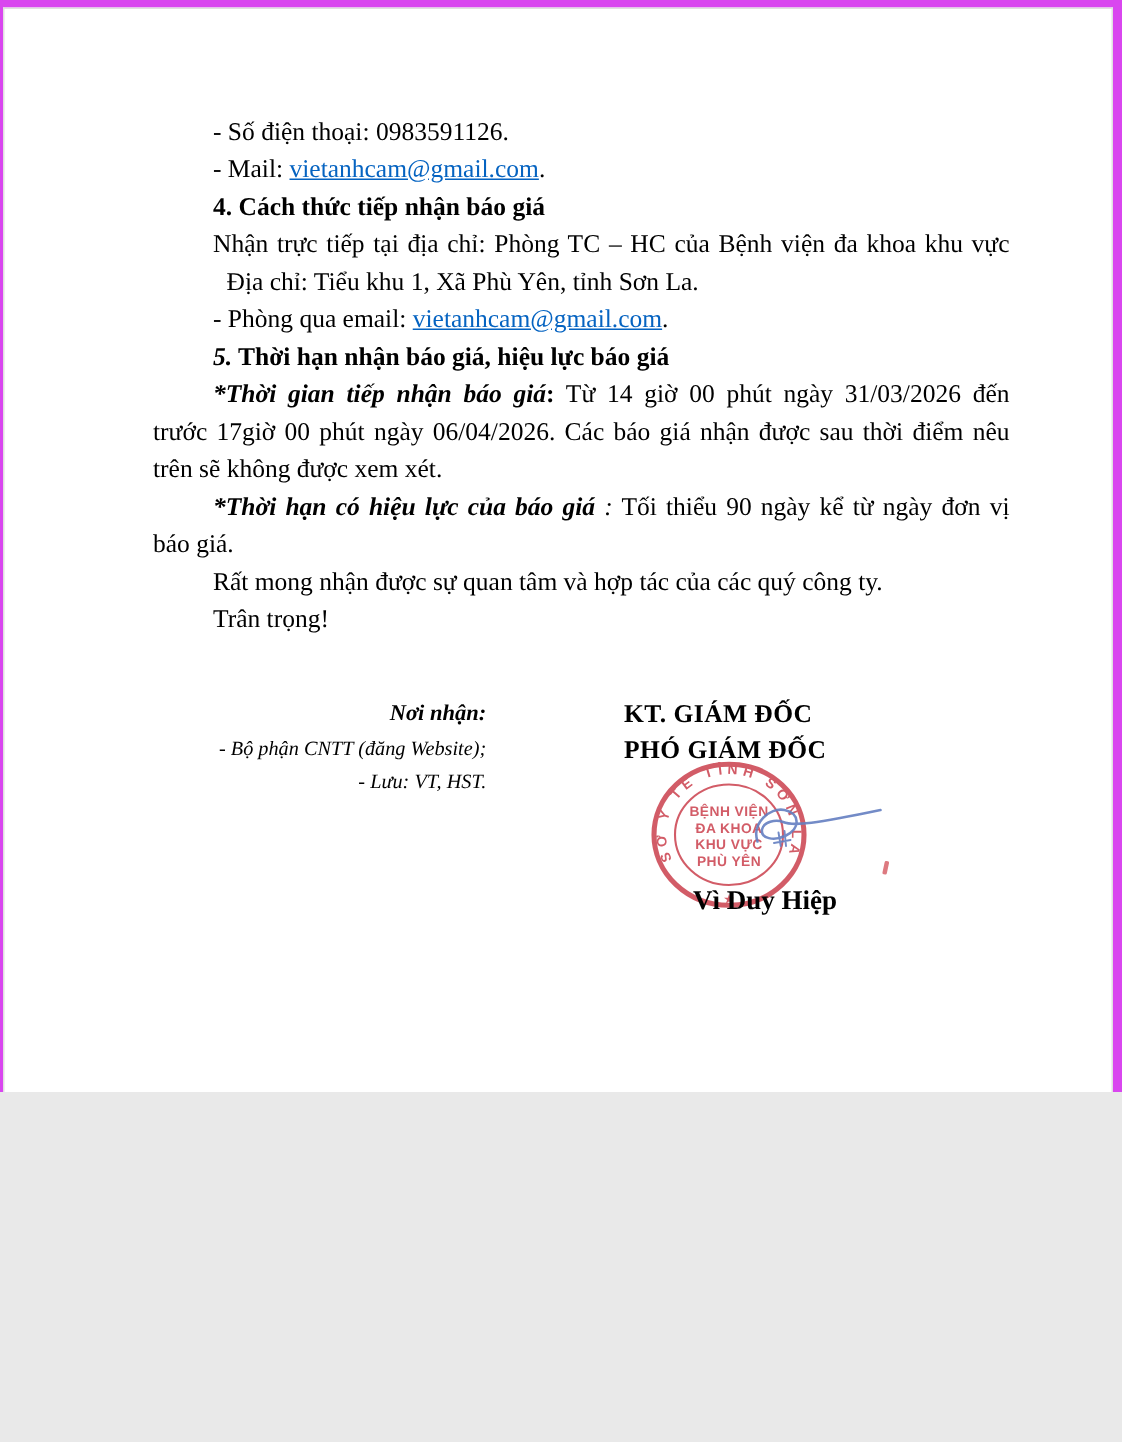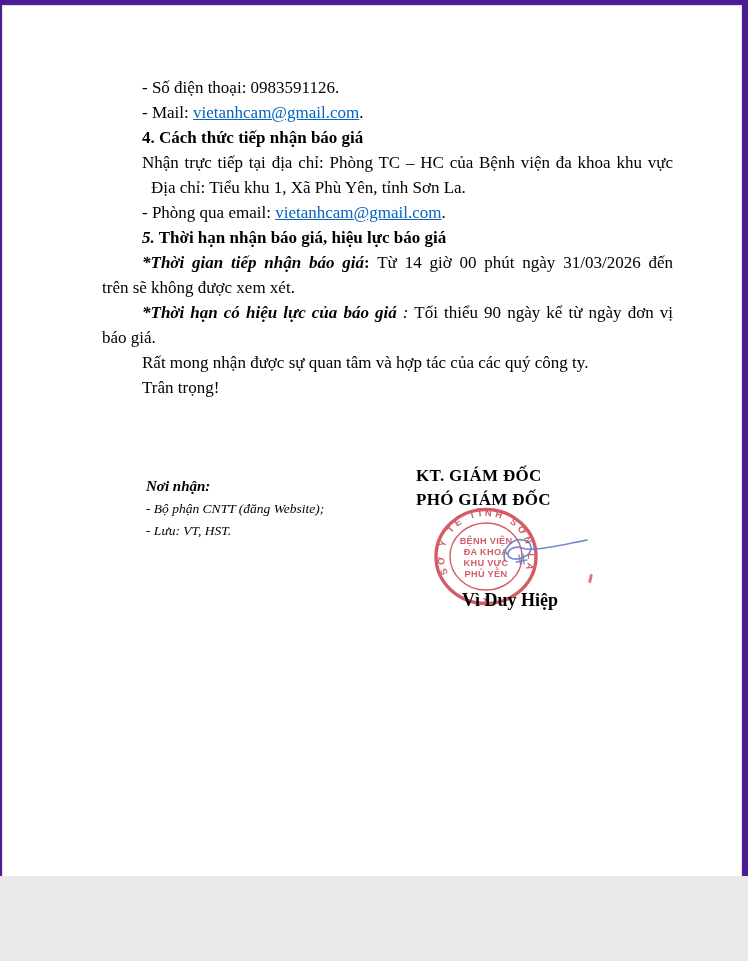--- a/index.html
+++ b/index.html
@@ -1,40 +1,40 @@
 <!DOCTYPE html>
 <html><head>
 <meta charset="utf-8">
 <style>
   * { box-sizing: border-box; }
   html,body { margin:0; padding:0; }
   body { background:#e9e9e9; }
   .viewport {
-    position:relative; width:748px; height:876px;
-    background:#4c1d95; overflow:hidden;
+    position:relative; width:748px; height:728px;
+    background:#d946ef; overflow:hidden;
     font-family:"Liberation Serif", serif; color:#000;
   }
   .page {
     position:absolute; left:2px; top:5px; width:740px; height:945px;
     background:#ffffff;
     border:1px solid #e0e0e0; border-bottom:2px solid #c9c9c9;
   }
   .content {
     position:absolute; left:99px; top:69px; width:571px;
     font-size:17px; line-height:25px;
   }
   .ln { min-height:25px; }
   .ind40 { padding-left:40px; }
   .ind49 { padding-left:49px; }
   .fill { text-align:justify; text-align-last:justify; }
   .b { font-weight:bold; }
   .i { font-style:italic; }
   .bi { font-weight:bold; font-style:italic; }
   .link { color:#0563C1; text-decoration:underline; cursor:pointer; }
-  .recipients { position:absolute; left:143px; top:468px; }
+  .recipients { position:absolute; left:143px; top:458px;text-align:right; }
   .recipients .title { font-weight:bold; font-style:italic; font-size:15px; line-height:24px; }
   .recipients .item { font-style:italic; font-size:13.5px; line-height:21.5px; }
   .sig-right {
     position:absolute; left:413px; top:458px; width:188px;
     text-align:left; font-weight:bold; font-size:17px; line-height:24px;
     letter-spacing:0.3px;
   }
   .stamp { position:absolute; left:430px; top:501px; width:106px; height:99px; opacity:0.92; }
   .stamp text { font-family:"Liberation Sans", sans-serif; font-weight:bold; }
   .ink { position:absolute; left:486px; top:519px; width:102px; height:56px; opacity:0.9; }
@@ -55,20 +55,21 @@
 
     <div class="content">
       <div class="ln ind40">- Số điện thoại: 0983591126.</div>
       <div class="ln ind40"><span>- Mail: </span><a class="link">vietanhcam@gmail.com</a><span>.</span></div>
       <div class="ln ind40 b">4. Cách thức tiếp nhận báo giá</div>
       <div class="ln ind40 fill">Nhận trực tiếp tại địa chỉ: Phòng TC – HC của Bệnh viện đa khoa khu vực</div>
       <div class="ln ind49">Địa chỉ: Tiểu khu 1, Xã Phù Yên, tỉnh Sơn La.</div>
       <div class="ln ind40"><span>- Phòng qua email: </span><a class="link">vietanhcam@gmail.com</a><span>.</span></div>
       <div class="ln ind40 b"><span class="i">5.</span><span> Thời hạn nhận báo giá, hiệu lực báo giá</span></div>
       <div class="ln ind40 fill"><span class="bi">*Thời gian tiếp nhận báo giá</span><span class="b">:</span><span> Từ 14 giờ 00 phút ngày 31/03/2026 đến</span></div>
+      <div class="ln fill">trước 17giờ 00 phút ngày 06/04/2026. Các báo giá nhận được sau thời điểm nêu</div>
       <div class="ln">trên sẽ không được xem xét.</div>
       <div class="ln ind40 fill"><span class="bi">*Thời hạn có hiệu lực của báo giá</span><span class="i"> :</span><span> Tối thiểu 90 ngày kể từ ngày đơn vị</span></div>
       <div class="ln">báo giá.</div>
       <div class="ln ind40">Rất mong nhận được sự quan tâm và hợp tác của các quý công ty.</div>
       <div class="ln ind40">Trân trọng!</div>
     </div>
 
     <div class="recipients">
       <div class="title">Nơi nhận:</div>
       <div class="item">- Bộ phận CNTT (đăng Website);</div>

